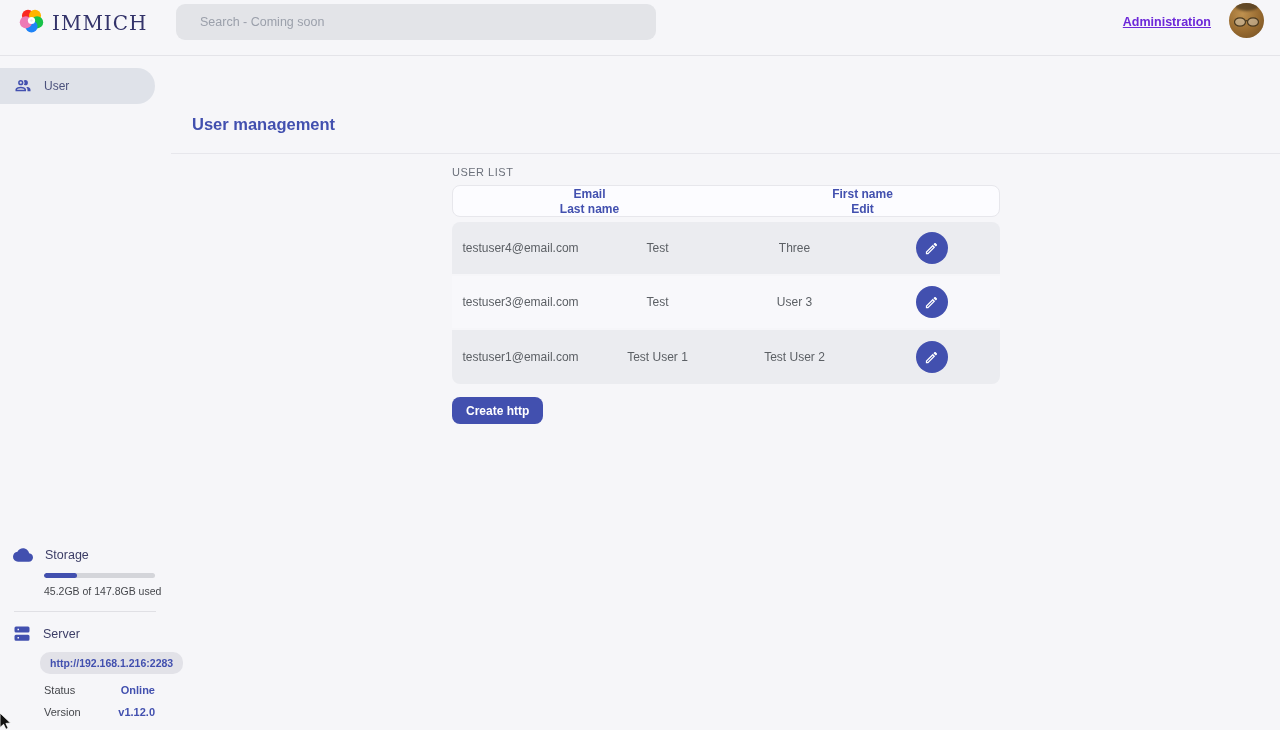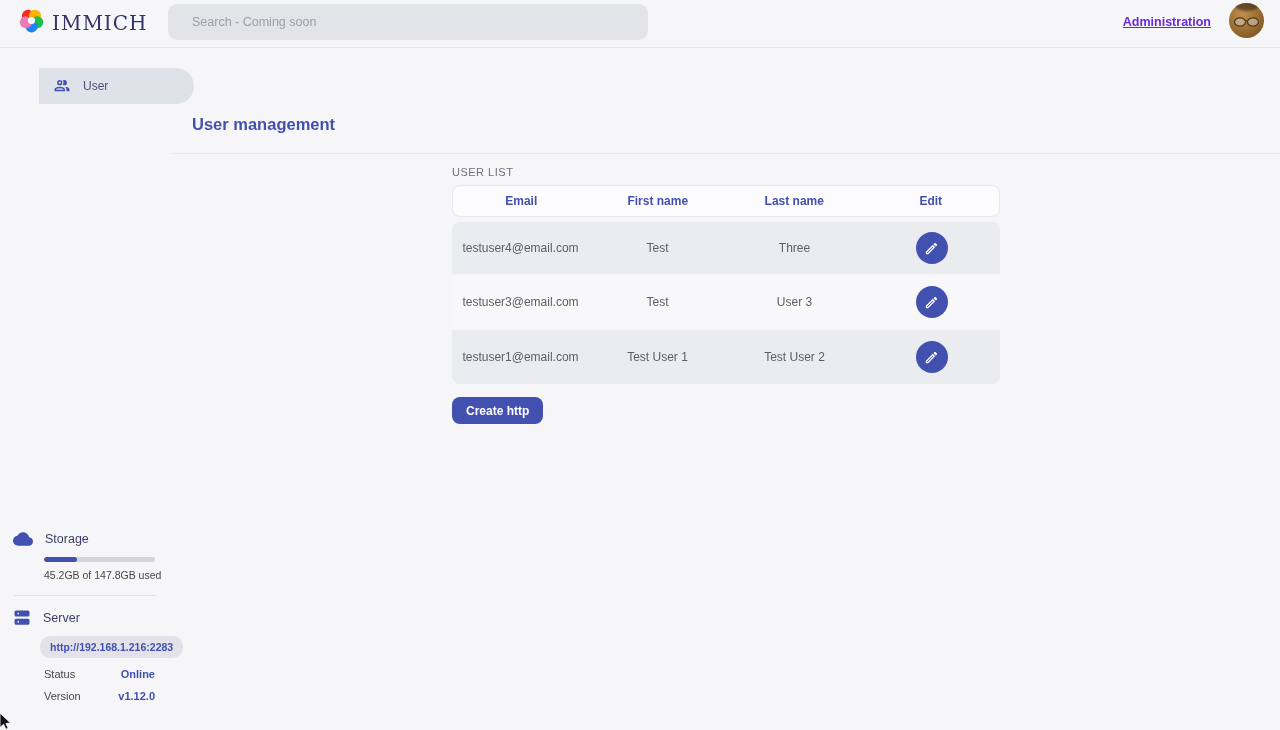--- a/index.html
+++ b/index.html
@@ -7,32 +7,32 @@
   body {
     font-family:"Liberation Sans", sans-serif;
     background:#f6f6f9;
     position:relative;
     overflow:hidden;
     color:#46484d;
   }
 
   
   .header {
-    position:absolute; top:0; left:0; width:1280px; height:48px;
+    position:absolute; top:0; left:0; width:1280px; height:56px;
     border-bottom:1px solid #e4e4e9;
     background:#f6f6f9;
     z-index:5;
   }
   .logo { position:absolute; left:18px; top:7px; display:flex; align-items:center; gap:7px; }
   .logo-text {
     font-family:"DejaVu Serif", serif;
     font-size:20px; letter-spacing:1px; color:#33336a;
   }
   .search-bar {
-    position:absolute; left:168px; top:4px; width:480px; height:36px;
+    position:absolute; left:176px; top:4px; width:480px; height:36px;
     background:#e3e4e8; border:none; border-radius:9px;
     padding-left:24px; font-size:12.5px; color:#5b5f6a;
     font-family:"Liberation Sans", sans-serif;
     outline:none;
   }
   .search-bar::placeholder { color:#9ba0ab; }
   .admin-link {
     position:absolute; right:69px; top:15px;
     font-size:12.5px; font-weight:700; color:#6d28d9;
     text-decoration:underline; cursor:pointer;
@@ -40,21 +40,21 @@
   .avatar {
     position:absolute; left:1229px; top:3px; width:35px; height:35px;
     border-radius:50%;
     background:radial-gradient(circle at 38% 32%, #bf914f, #96692f 55%, #6f4d22 100%);
     overflow:hidden; cursor:pointer;
   }
   .avatar svg { position:absolute; left:4px; top:12px; }
   .avatar .shadow-blob { position:absolute; left:6px; top:-4px; width:24px; height:12px; background:#3c2f1c; border-radius:50%; opacity:.65; filter:blur(1px); }
 
   
-  .sidebar { position:absolute; top:47px; left:0; width:171px; bottom:16px;padding-left:39px; }
+  .sidebar { position:absolute; top:47px; left:0; width:171px; bottom:0; }
   .side-item {
     margin-top:21px; width:155px; height:36px;
     background:#dfe2e9; border-radius:0 18px 18px 0;
     display:flex; align-items:center; cursor:pointer;
   }
   .side-item .ic { margin-left:14px; margin-right:12px; display:flex; }
   .side-item .lbl { font-size:12px; font-weight:500; color:#4c527d; }
 
   .side-footer { position:absolute; left:0; bottom:12px; width:171px; }
   .sec-head { display:flex; align-items:center; }
@@ -86,21 +86,21 @@
   .page-title { font-size:16.5px; font-weight:600; color:#4250af; }
   .content { padding-left:281px; }
   .section-label {
     margin-top:12px; font-size:11px; font-weight:500;
     letter-spacing:.5px; color:#6c717b;
   }
   .table { width:548px; }
   .thead {
     margin-top:7px; height:32px;
     background:#fcfcff; border:1px solid #e7e7ec; border-radius:8px;
-    display:grid; grid-template-columns:repeat(4,1fr); align-items:center;
+    display:grid; grid-template-columns:repeat(2,1fr); align-items:center;
   }
   .thead span { text-align:center; font-size:12px; font-weight:600; color:#4250af; }
   .tbody { margin-top:5px; border-radius:8px; overflow:hidden; }
   .trow {
     display:grid; grid-template-columns:repeat(4,1fr); align-items:center;
     height:54px;
   }
   .trow:nth-child(odd) { background:#ebecf0; }
   .trow:nth-child(even) { background:#f8f8fb; }
   .trow:not(:last-child) { border-bottom:2px solid #f6f6f9; }

